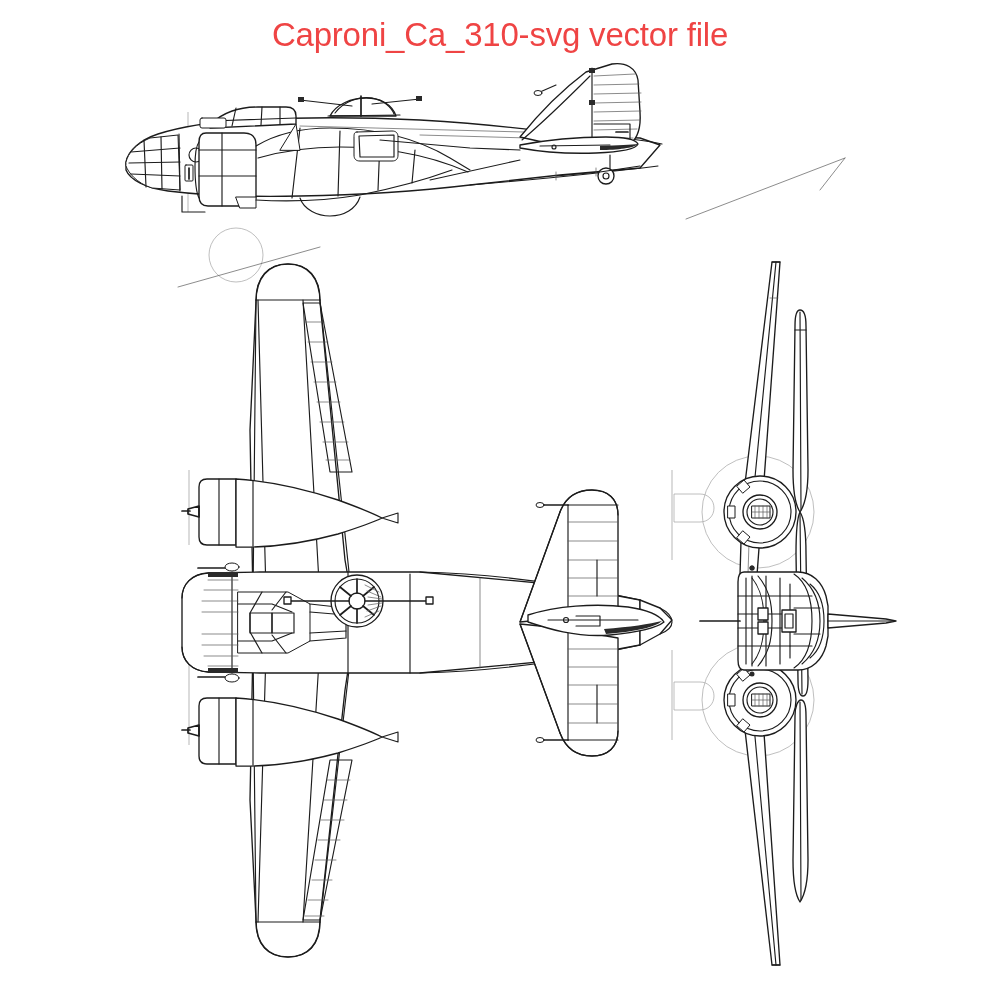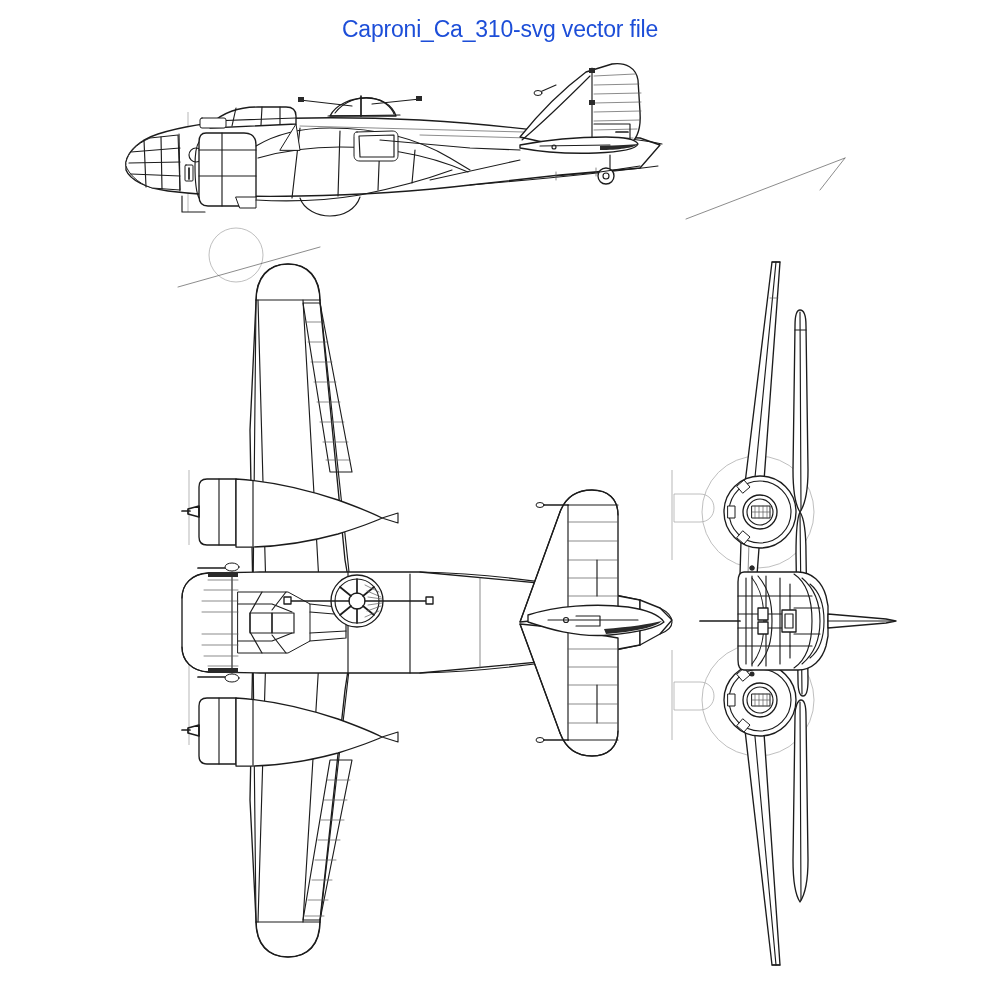--- a/index.html
+++ b/index.html
@@ -16,23 +16,23 @@
     overflow: hidden;
     font-family: "Liberation Sans", sans-serif;
   }
   #title {
     position: absolute;
     left: 0;
     top: 16px;
     width: 1000px;
     text-align: center;
     font-family: "Liberation Sans", sans-serif;
-    font-size: 23px;
+    font-size: 33px;
     font-weight: 400;
-    color: #1d4ed8;
+    color: #ef4444;
     letter-spacing: -0.2px;
     white-space: nowrap;
   }
   #drawing {
     position: absolute;
     left: 0;
     top: 0;
     width: 1000px;
     height: 1000px;
     display: block;

